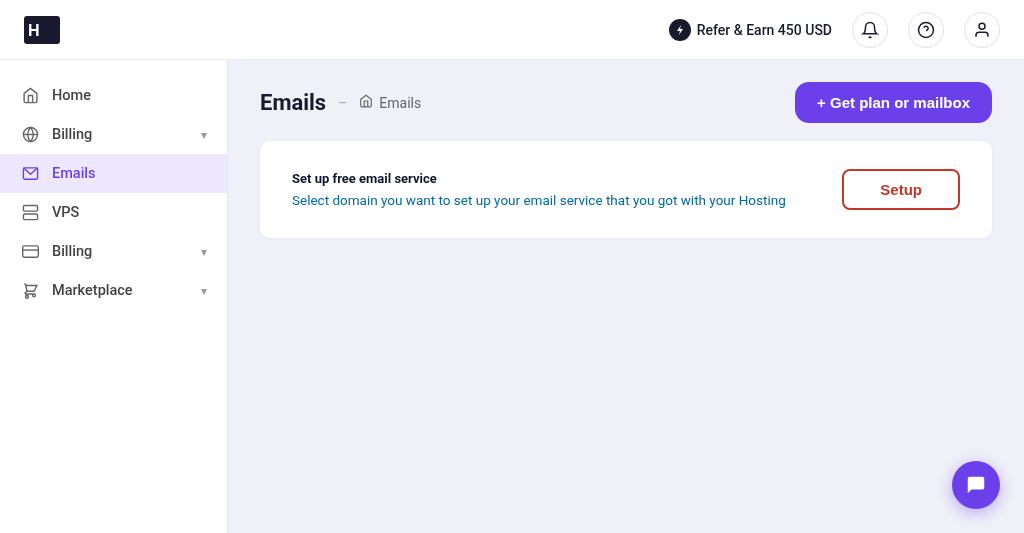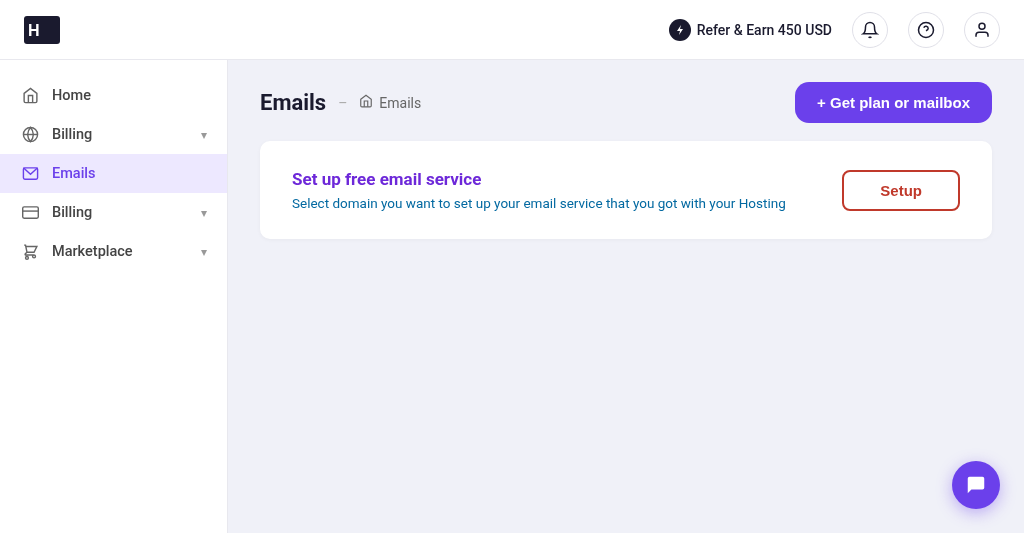--- a/index.html
+++ b/index.html
@@ -177,23 +177,23 @@
     .email-card {
       background: #fff;
       border-radius: 10px;
       padding: 28px 32px;
       display: flex;
       align-items: center;
       justify-content: space-between;
       box-shadow: 0 1px 4px rgba(0,0,0,0.04);
     }
     .card-text h2 {
-      font-size: 17px;
+      font-size: 13px;
       font-weight: 700;
-      color: #6d28d9;
+      color: #0f172a;
       margin-bottom: 6px;
     }
     .card-text p {
       font-size: 13.5px;
       color: #0369a1;
     }
     .setup-btn {
       border: 2px solid #c0392b;
       color: #c0392b;
       background: transparent;
@@ -292,20 +292,31 @@
     <div class="sidebar-item active">
       <span class="sidebar-icon">
         <svg width="17" height="17" viewBox="0 0 24 24" fill="none" stroke="#6b40eb" stroke-width="2">
             <rect x="2" y="4" width="20" height="16" rx="2"></rect>
             <polyline points="2,4 12,13 22,4"></polyline>
           </svg>
       </span>
       <span>Emails</span>
     </div>
 
+    <div class="sidebar-item">
+      <span class="sidebar-icon">
+        <svg width="17" height="17" viewBox="0 0 24 24" fill="none" stroke="currentColor" stroke-width="2">
+            <rect x="2" y="2" width="20" height="8" rx="2"></rect>
+            <rect x="2" y="14" width="20" height="8" rx="2"></rect>
+            <line x1="6" y1="6" x2="6.01" y2="6"></line>
+            <line x1="6" y1="18" x2="6.01" y2="18"></line>
+          </svg>
+      </span>
+      <span>VPS</span>
+    </div>
 
     <div class="sidebar-item">
       <span class="sidebar-icon">
         <svg width="17" height="17" viewBox="0 0 24 24" fill="none" stroke="currentColor" stroke-width="2">
             <rect x="1" y="4" width="22" height="16" rx="2"></rect>
             <line x1="1" y1="10" x2="23" y2="10"></line>
           </svg>
       </span>
       <span>Billing</span>
       <span class="chevron">▾</span>

